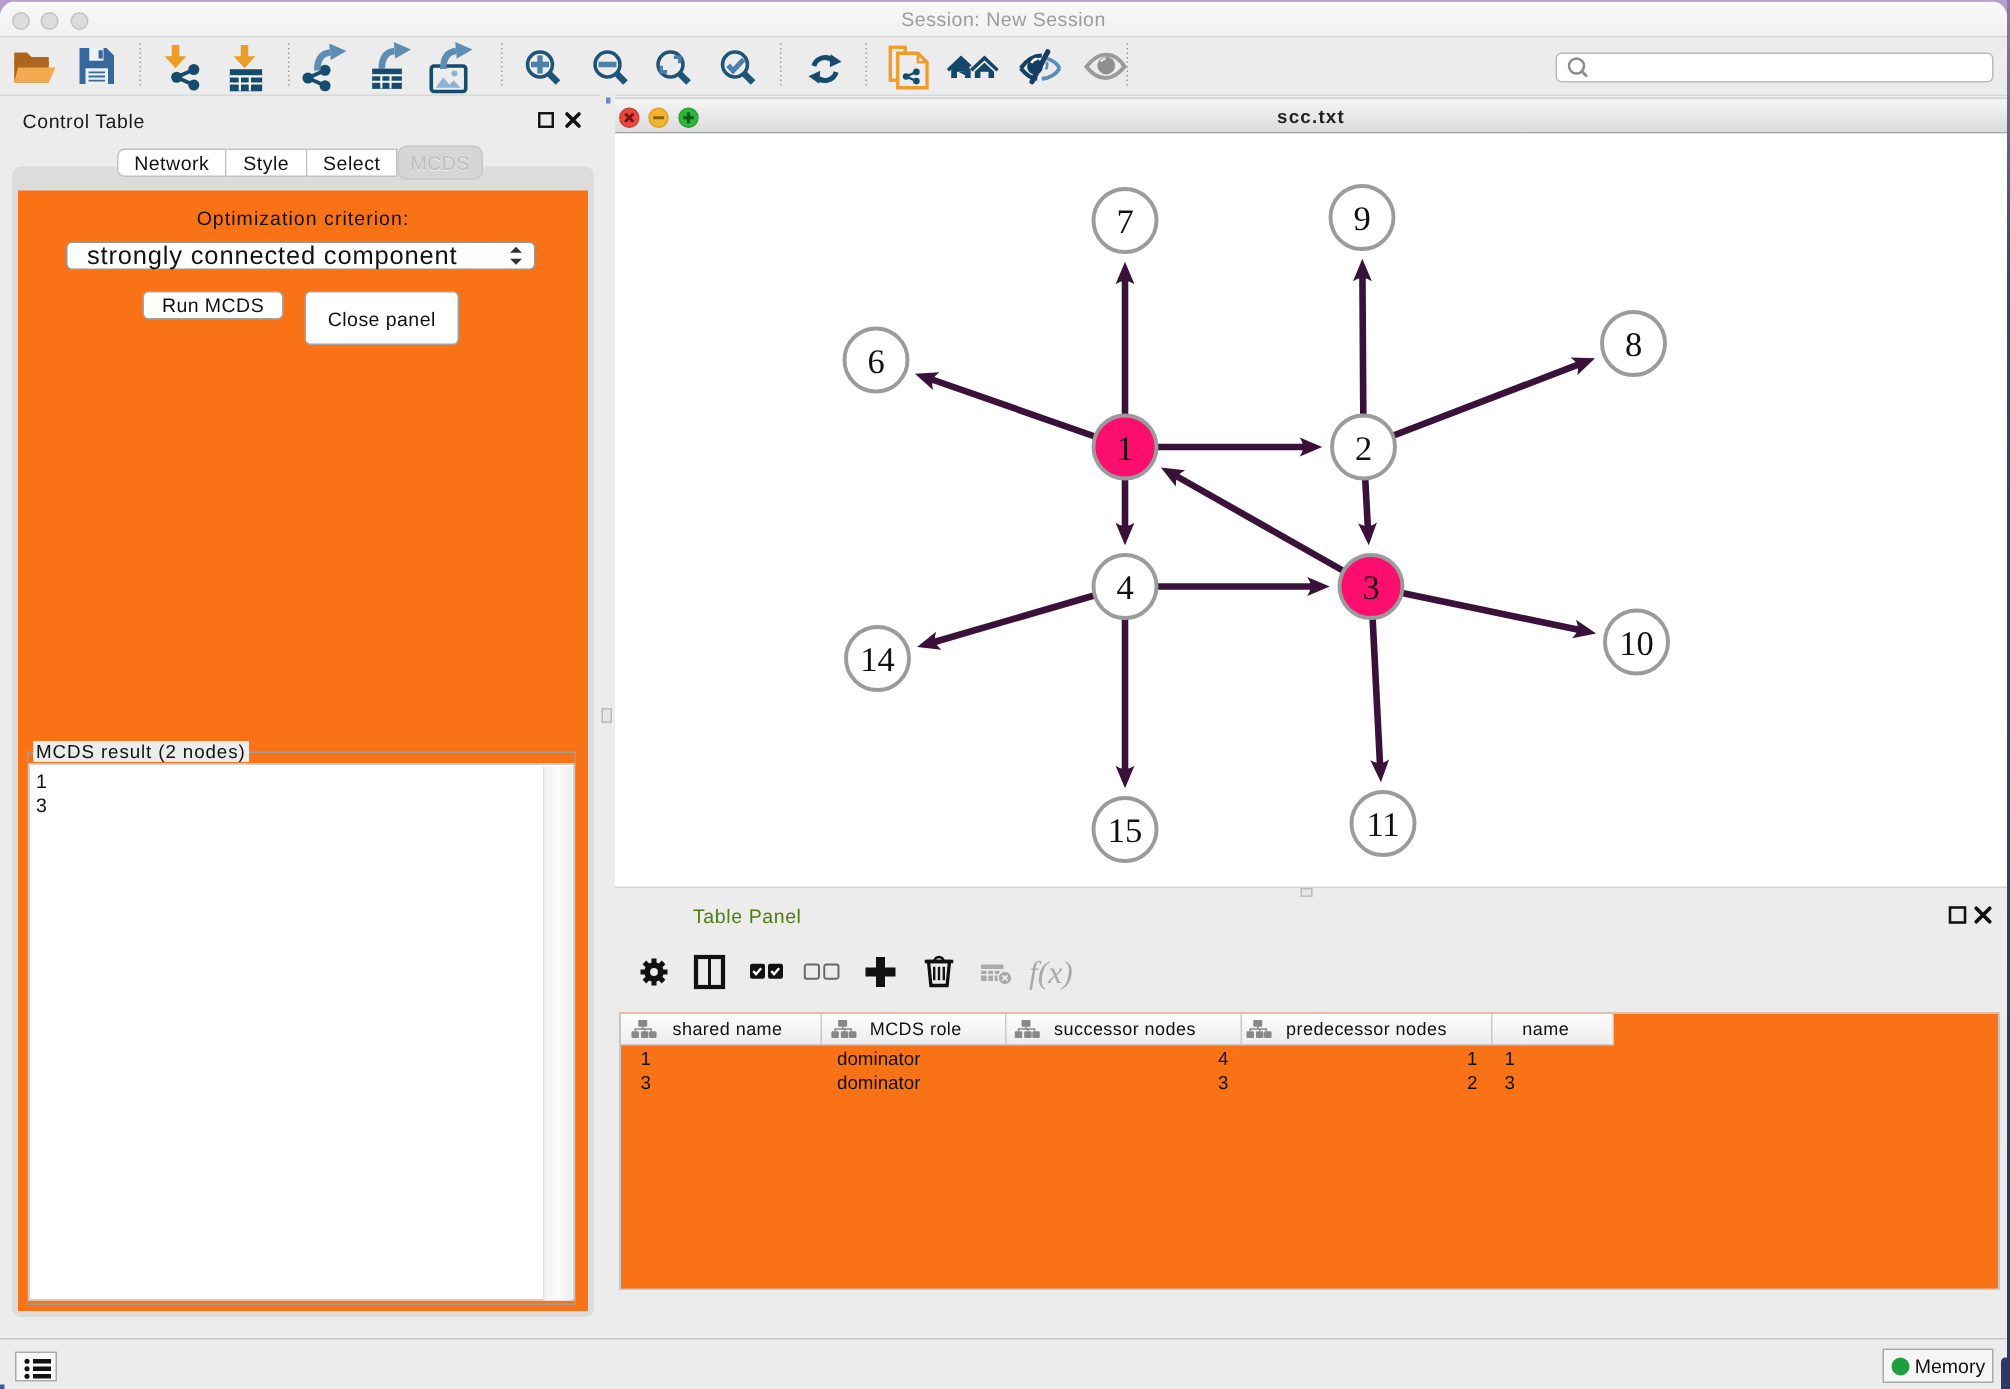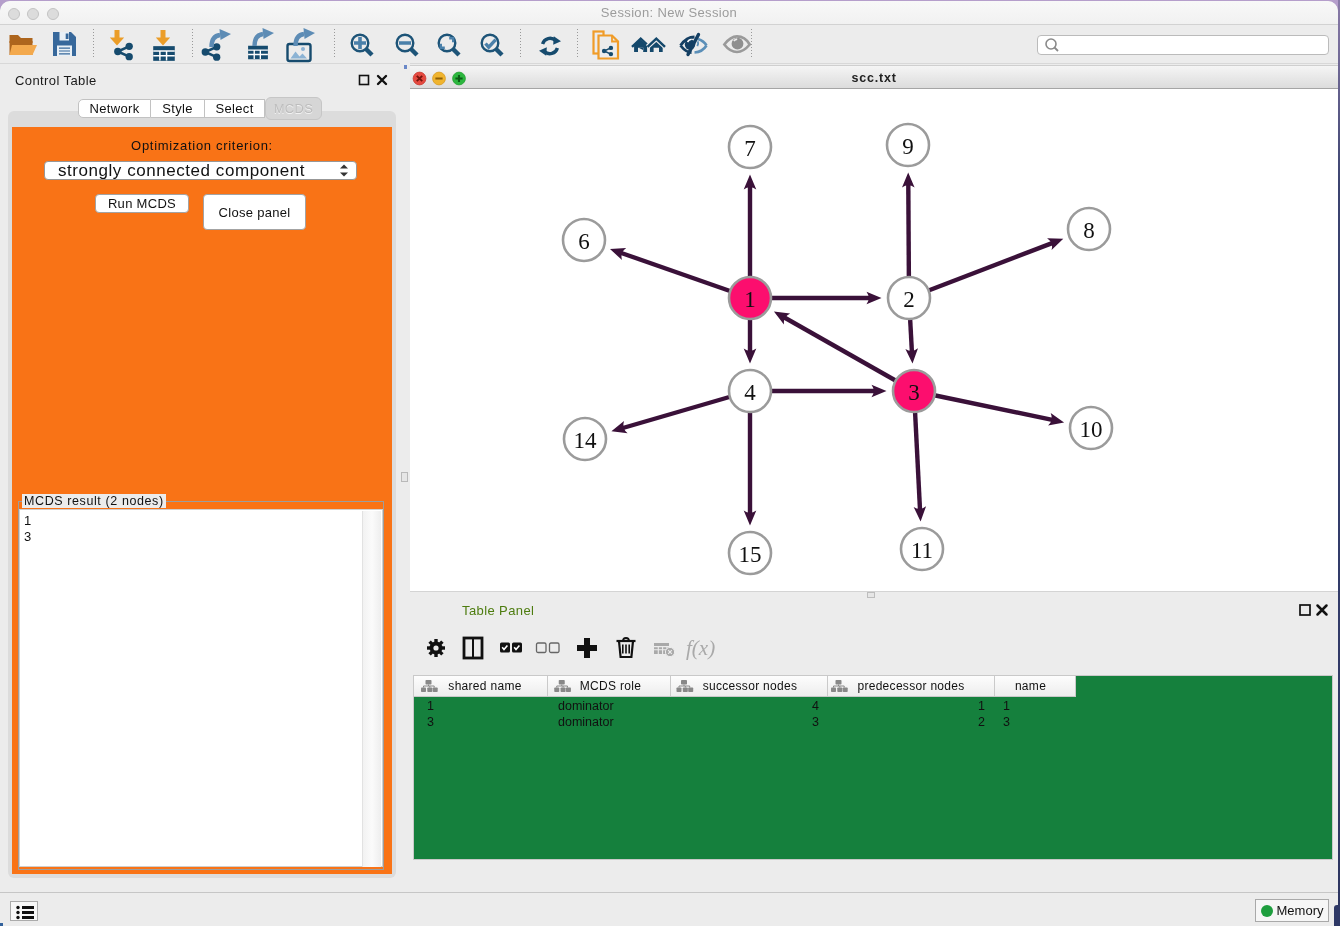--- a/index.html
+++ b/index.html
@@ -67,21 +67,21 @@
   background:linear-gradient(#f5f5f5,#dcdcdc);border-bottom:1px solid #a5a5a5;
   border-top:1px solid #cfcfcf;box-sizing:border-box;}
 #net-title .cap{position:absolute;top:5px;left:0;width:100%;text-align:center;
   font-size:12.5px;font-weight:bold;color:#222;letter-spacing:0.8px;}
 #canvas{position:absolute;left:0;top:26px;width:928px;height:502px;background:#fff;
   border-bottom:1px solid #d4d4d4;box-sizing:content-box;}
 
 #tp{position:absolute;left:410px;top:598px;width:928px;height:293px;background:#ececec;}
 #tp-head span{position:absolute;left:8px;top:4px;font-size:13px;letter-spacing:0.4px;color:#4d7c0f;margin-left:44px;}
 #tp-toolbar{position:absolute;left:0;top:24px;width:928px;height:46px;}
-#tbl{position:absolute;left:3px;top:76px;width:920px;height:185px;background:#15803d;
+#tbl{position:absolute;left:3px;top:76px;width:920px;height:185px;background:#f97316;
   border:1px solid #c9c9c9;box-sizing:border-box;}
 #tbl-head{position:absolute;left:0;top:0;width:662px;height:21px;
   background:linear-gradient(#fdfdfd,#ededed);border-bottom:1px solid #c9c9c9;box-sizing:border-box;}
 .th{position:absolute;top:0;height:20px;border-right:1px solid #cacaca;box-sizing:border-box;
   font-size:12px;letter-spacing:0.3px;color:#111;text-align:center;line-height:20px;}
 .td{position:absolute;font-size:12.5px;color:#111;height:16px;line-height:16px;}
 
 #bt{position:absolute;left:283px;top:268px;}
 
 #statusbar{position:absolute;left:0;top:891px;width:1338px;height:35px;

